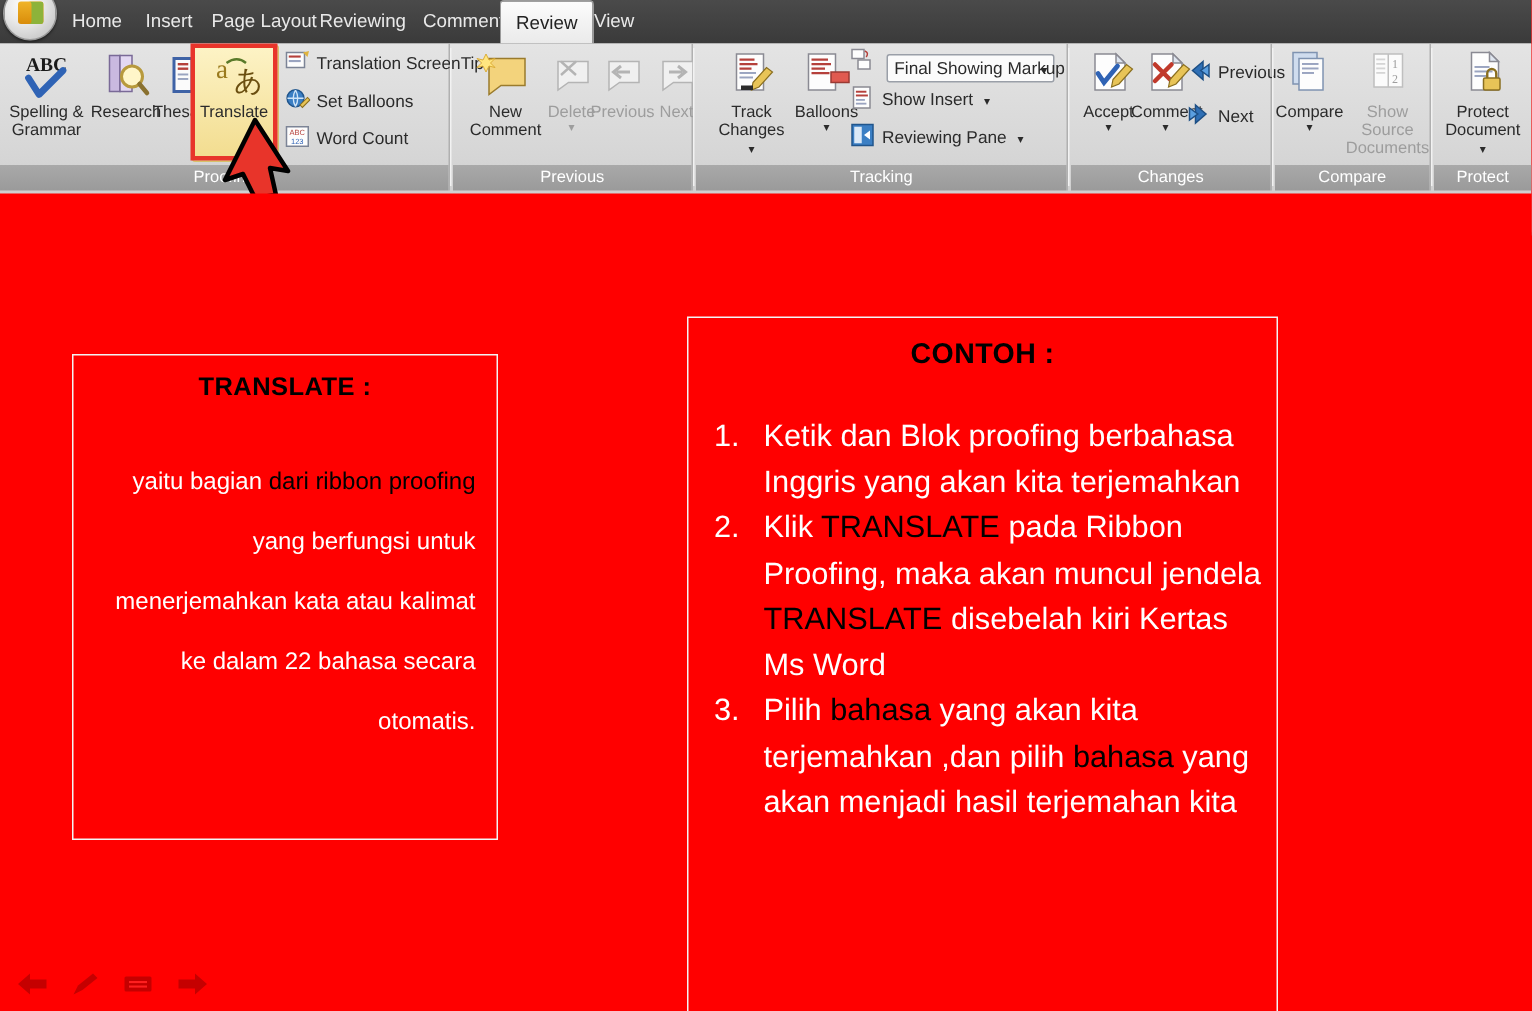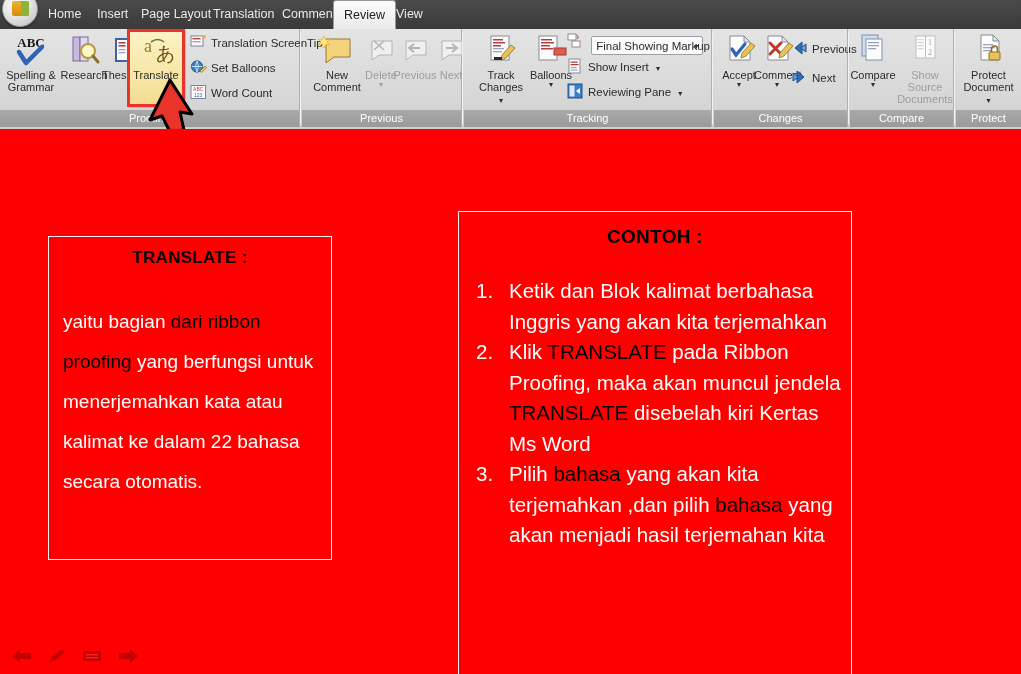--- a/index.html
+++ b/index.html
@@ -114,22 +114,22 @@
   #box-left{left:48px;top:107px;width:284px;height:324px;}
   #box-right{left:458px;top:82px;width:394px;height:574px;}
 
   .boxtitle{
     text-align:center;font-weight:bold;color:#000;
   }
   #left-title{font-size:17px;margin-top:11px;letter-spacing:.3px;}
   #right-title{font-size:19px;margin-top:14px;letter-spacing:.3px;}
 
   #left-body{
-    margin:34px 14px 0;text-align:left;color:#fff;
-    font-size:19px;line-height:40px;
+    margin:34px 14px 0;text-align:right;color:#fff;
+    font-size:16px;line-height:40px;
   }
   .k{color:#000;}
 
   #right-list{
     margin:28px 0 0 0;padding:0;list-style:none;
     color:#fff;font-size:20.5px;line-height:30.5px;
   }
   #right-list li{
     position:relative;padding-left:50px;margin-bottom:0px;
   }
@@ -146,21 +146,21 @@
 
 <div id="ribbon">
 
   <div id="tabstrip">
     <div id="office-btn">
       <div id="office-glyph"></div>
     </div>
     <div class="tab" style="left:38px">Home</div>
     <div class="tab" style="left:87px">Insert</div>
     <div class="tab" style="left:131px">Page Layout</div>
-    <div class="tab" style="left:203px">Translation</div>
+    <div class="tab" style="left:203px">Reviewing</div>
     <div class="tab" style="left:272px">Comment</div>
     <div class="tab active" style="left:333px">Review</div>
     <div class="tab" style="left:386px">View</div>
   </div>
 
   <div id="ribbon-body">
 
     <div class="group" style="left:0px;width:300px">
       <div class="grpinner">
 
@@ -516,21 +516,21 @@
     <div class="boxtitle" id="left-title">TRANSLATE  :</div>
     <div id="left-body">
       <span>yaitu bagian </span><span class="k">dari ribbon proofing </span><span>yang berfungsi untuk menerjemahkan kata atau kalimat ke dalam 22 bahasa secara otomatis.</span>
     </div>
   </div>
 
   <div class="tbox" id="box-right">
     <div class="boxtitle" id="right-title">CONTOH :</div>
     <ol id="right-list">
       <li>
-        <span class="num">1.</span><span>Ketik dan Blok  kalimat berbahasa Inggris yang akan kita terjemahkan</span>
+        <span class="num">1.</span><span>Ketik dan Blok  proofing berbahasa Inggris yang akan kita terjemahkan</span>
       </li>
       <li>
         <span class="num">2.</span><span>Klik </span><span class="k">TRANSLATE</span><span> pada Ribbon Proofing, maka akan muncul jendela </span><span class="k">TRANSLATE</span><span> disebelah kiri Kertas Ms Word</span>
       </li>
       <li>
         <span class="num">3.</span><span>Pilih </span><span class="k">bahasa</span><span> yang akan kita terjemahkan ,dan pilih </span><span class="k">bahasa</span><span> yang akan menjadi hasil terjemahan kita</span>
       </li>
     </ol>
   </div>
 

